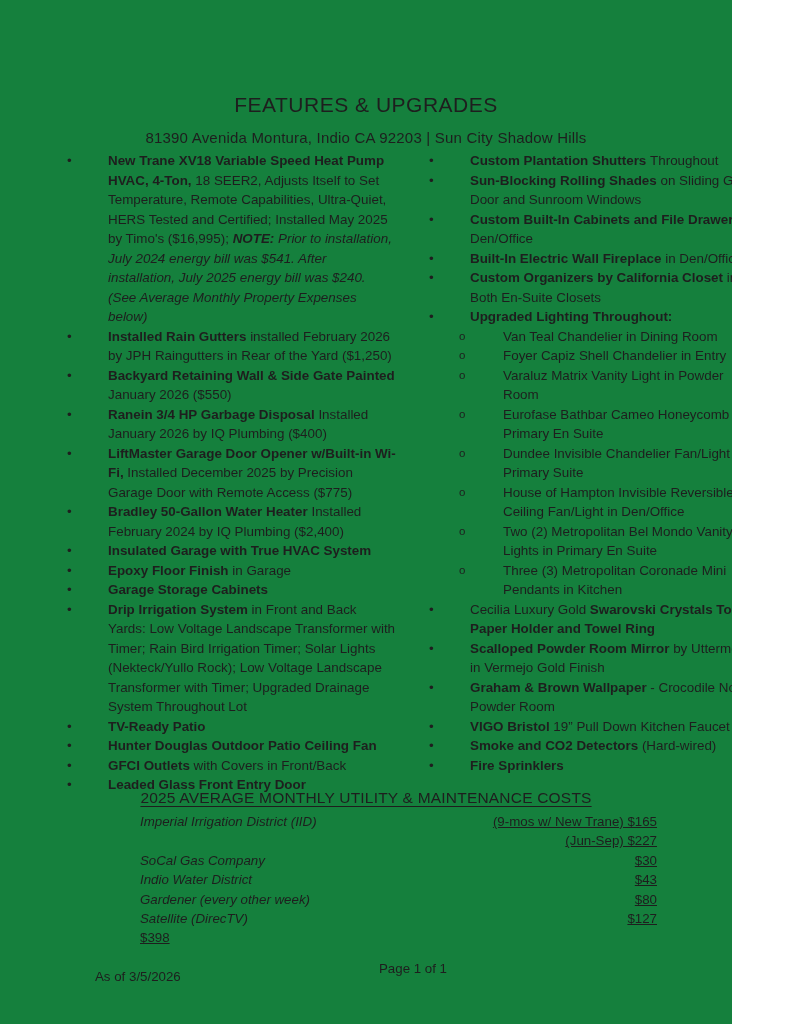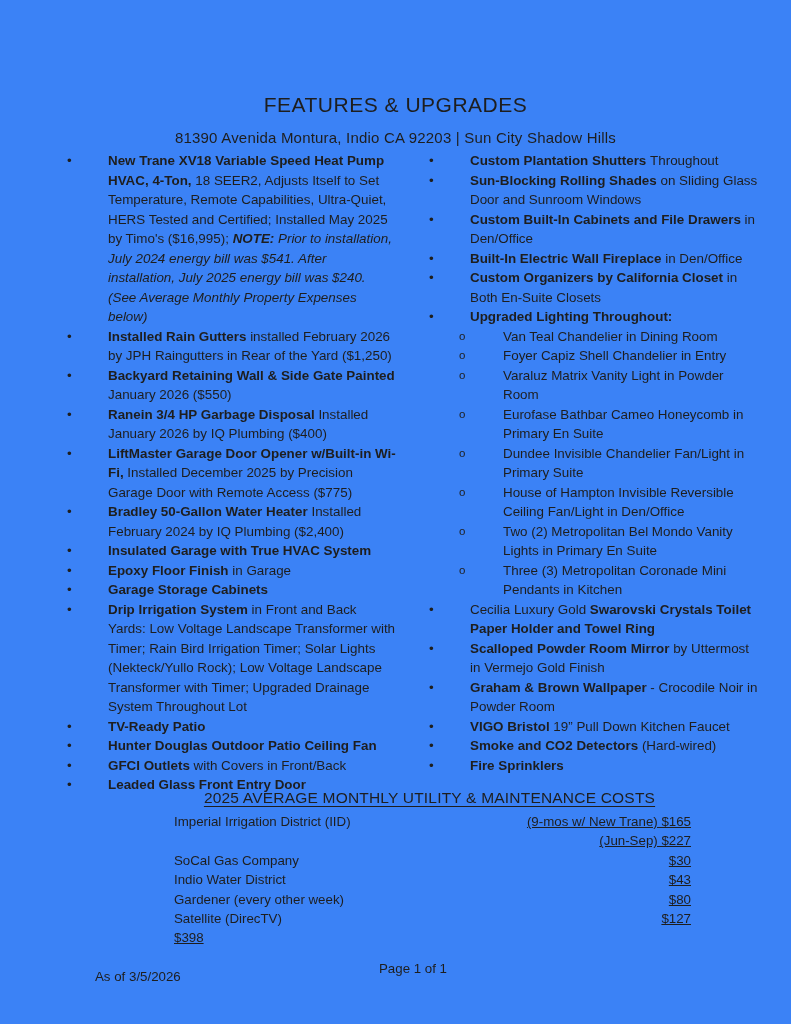--- a/index.html
+++ b/index.html
@@ -1,20 +1,20 @@
 <!DOCTYPE html>
 <html><head>
 <meta charset="utf-8">
 <style>
   html, body { margin: 0; padding: 0; background: #ffffff; }
   .page {
     position: relative;
-    width: 791px;
+    width: 732px;
     height: 1024px;
-    background: #3b82f6;
+    background: #15803d;
     font-family: "Liberation Sans", sans-serif;
     color: #1e1e1e;
     overflow: hidden;
   }
   .header { position: absolute; top: 93px; left: 0; width: 100%; text-align: center; }
   .title { font-size: 21px; font-weight: 400; letter-spacing: 0.5px; }
   .subtitle { font-size: 15px; margin-top: 12px; letter-spacing: 0.2px; }
 
   .columns {
     position: absolute;
@@ -26,37 +26,37 @@
   }
   .col { flex: 1; font-size: 13.4px; line-height: 19.5px; }
   .li { display: flex; }
   .li .marker { flex: none; width: 22px; padding-left: 3px; }
   .li.sub .marker { margin-left: 30px; width: 25px; font-size: 11.5px; }
   .li .content { flex: 1; margin-left: 19px; }
   .seg-b { font-weight: 700; }
   .seg-i { font-style: italic; }
   .seg-bi { font-weight: 700; font-style: italic; }
 
-  .costs { position: absolute; top: 789px; left: 0; width: 100%; padding-left: 34px; }
+  .costs { position: absolute; top: 789px; left: 0; width: 100%; }
   .costs-heading {
     text-align: center;
     font-size: 15.5px;
     letter-spacing: 0.2px;
     text-decoration: underline;
     text-underline-offset: 3px;
   }
   .cost-rows {
     margin-top: 5px;
     margin-left: 140px;
     width: 517px;
     font-size: 13.3px;
     line-height: 19.4px;
   }
   .cost-row { display: flex; justify-content: space-between; }
-  .cost-label { white-space: nowrap; }
+  .cost-label { white-space: nowrap; font-style: italic; }
   .cost-value { text-align: right; white-space: nowrap; text-decoration: underline; }
 
   .footer { position: absolute; top: 961px; left: 0; width: 100%; font-size: 13.3px; }
   .footer-asof { position: absolute; left: 95px; top: 0; margin-top: 8px; }
   .footer-page { position: absolute; left: 379px; top: 0; }
 </style>
 </head>
 <body>
 
 <div class="page">

